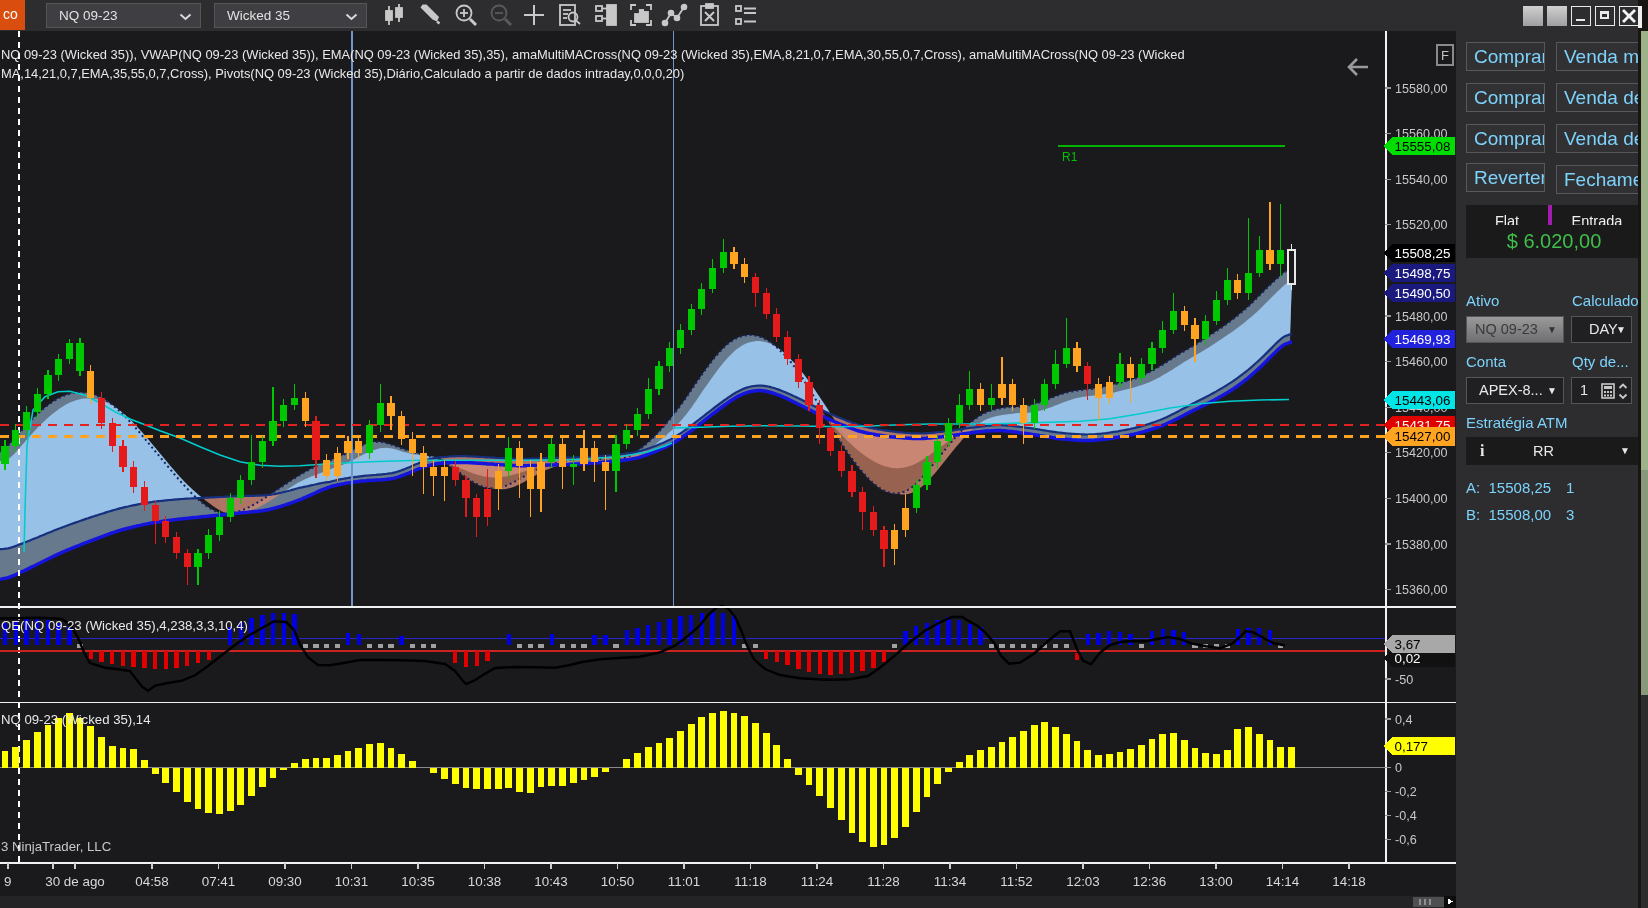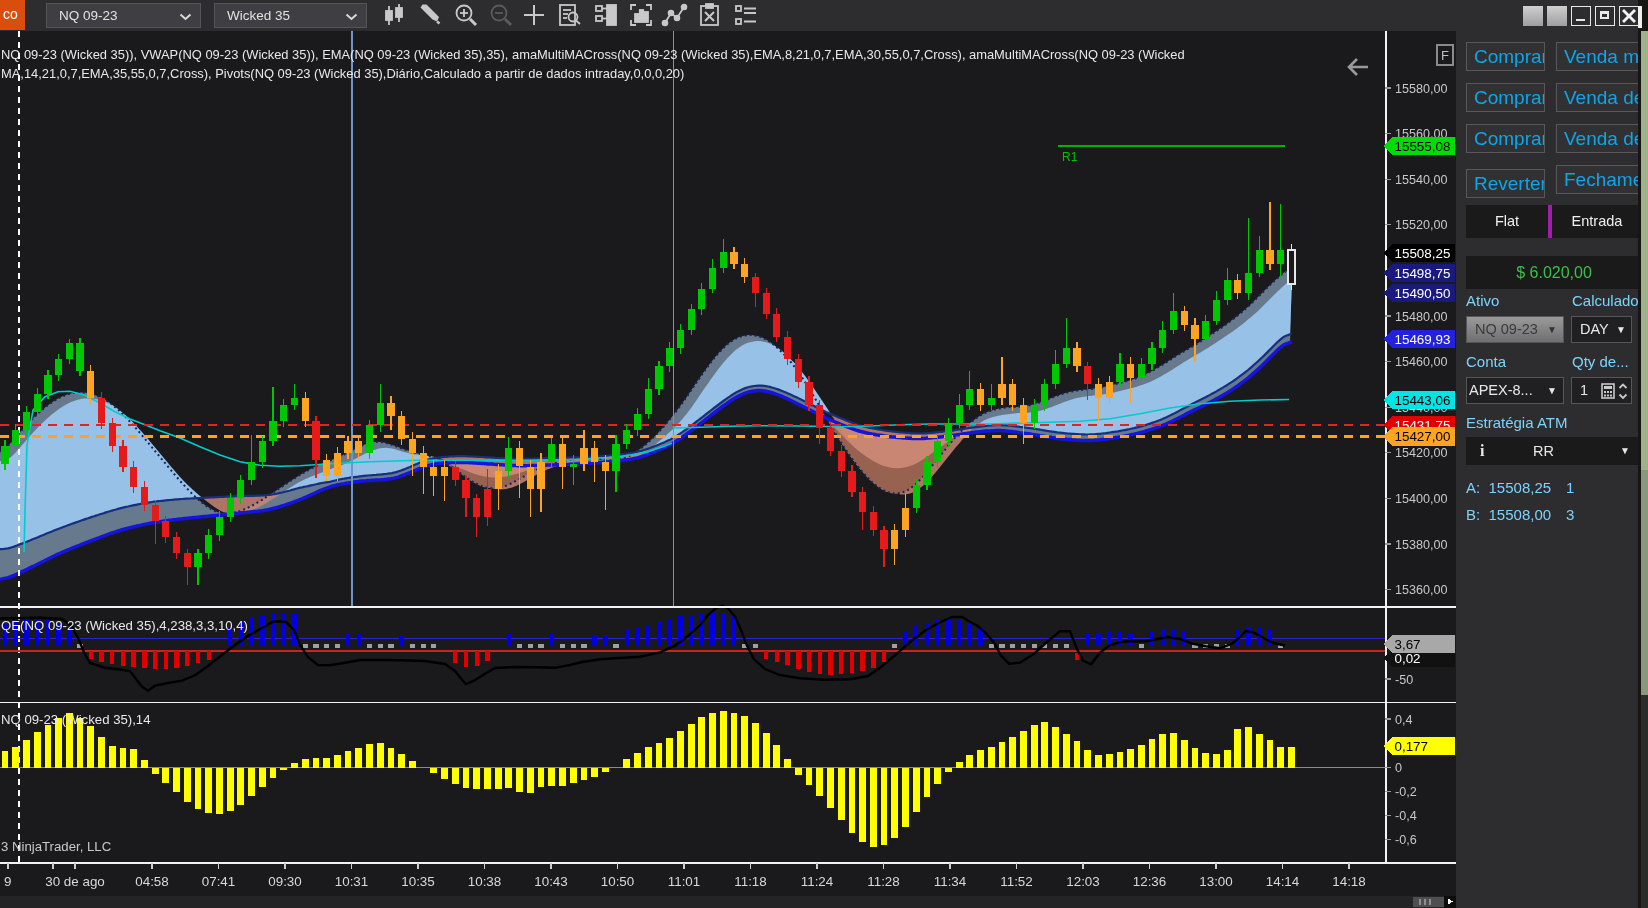--- a/index.html
+++ b/index.html
@@ -1,20 +1,20 @@
 <!DOCTYPE html>
 <html><head><meta charset="utf-8"><style>
 *{margin:0;padding:0;box-sizing:border-box;font-family:"Liberation Sans",sans-serif}
 html,body{width:1648px;height:908px;overflow:hidden;background:#2d2d30}
 #stage{position:relative;width:1648px;height:676px;background:#2d2d30}
 #chartbg{position:absolute;left:0;top:31px;width:1456px;height:877px;background:#1a1a1c}
 .dd{position:absolute;top:3px;height:25px;background:#3f3f43;border:1px solid #555;color:#e2e2e2;font-size:13.5px;line-height:23px;padding-left:12px}
 .dd .ch{position:absolute;right:8px;top:0;color:#ddd;font-size:11px}
 .wb{position:absolute;top:6px;width:19.5px;height:20px}
-.btn{position:absolute;background:#313134;border:1px solid #58585c;color:#0ea5e9;font-size:19px;line-height:27px;padding-left:7px;white-space:nowrap;overflow:hidden;height:29px}
+.btn{position:absolute;background:#313134;border:1px solid #58585c;color:#7dd3fc;font-size:19px;line-height:27px;padding-left:7px;white-space:nowrap;overflow:hidden;height:29px}
 .lbl{position:absolute;color:#7dd3fc;font-size:15px;white-space:nowrap}
 .fe{position:absolute;background:#1a1a1b;color:#f0f0f0;font-size:14.5px;text-align:center}
 .dd2{position:absolute;background:#202023;border:1px solid #55555a;color:#e8e8e8;font-size:14.5px}
 </style></head><body>
 <div id="stage">
 <div id="chartbg"></div>
 
 <div style="position:absolute;left:0;top:0;width:1648px;height:31px;background:#2d2d30"></div>
 <div style="position:absolute;left:0;top:0;width:25px;height:30px;background:#d94e0e;color:#fff;font-size:14px;line-height:29px;padding-left:3px">co</div>
 <div class="dd" style="left:46px;width:155px">NQ 09-23<svg class="ch" style="top:9px" width="13" height="8">
@@ -753,32 +753,32 @@
 <polygon points="1448,898.5 1453,901.5 1448,904.5" fill="#ffffff"></polygon>
 </svg>
 
 <div style="position:absolute;left:1456px;top:31px;width:182px;height:877px;background:#2d2d30;overflow:hidden">
  <div class="btn" style="left:10px;top:11px;width:79px">Comprar</div>
  <div class="btn" style="left:100px;top:11px;width:95px">Venda mer</div>
  <div class="btn" style="left:10px;top:52px;width:79px">Comprar</div>
  <div class="btn" style="left:100px;top:52px;width:95px">Venda des</div>
  <div class="btn" style="left:10px;top:93px;width:79px">Comprar</div>
  <div class="btn" style="left:100px;top:93px;width:95px">Venda des</div>
- <div class="btn" style="left:10px;top:138px;width:79px">Reverter</div>
+ <div class="btn" style="left:10px;top:132px;width:79px">Reverter</div>
  <div class="btn" style="left:100px;top:134px;width:95px">Fechamen</div>
  <div class="fe" style="left:10px;top:174px;width:86px;height:33px;line-height:33px;border-right:4px solid #a21caf">Flat</div>
  <div class="fe" style="left:96px;top:174px;width:90px;height:33px;line-height:33px">Entrada</div>
- <div class="fe" style="left:10px;top:225px;width:176px;height:33px;line-height:33px;color:#3fbf4a;font-size:16px">$ 6.020,00</div>
+ <div class="fe" style="left:10px;top:194px;width:176px;height:33px;line-height:33px;color:#3fbf4a;font-size:20px">$ 6.020,00</div>
  <div class="lbl" style="left:10px;top:261px">Ativo</div>
  <div class="lbl" style="left:116px;top:261px">Calculado</div>
  <div class="dd2" style="left:10px;top:285px;width:98px;height:27px;background:linear-gradient(180deg,#9a9a9a,#6f6f72);color:#3a3a3a;line-height:25px;padding-left:8px">NQ 09-23<span style="position:absolute;right:6px;font-size:10px;color:#333">▼</span></div>
- <div class="dd2" style="left:115px;top:285px;width:61px;height:27px;line-height:25px;padding-left:8px">DAY<span style="position:absolute;right:5px;font-size:10px">▼</span></div>
+ <div class="dd2" style="left:115px;top:285px;width:61px;height:27px;line-height:25px;padding-left:17px">DAY<span style="position:absolute;right:5px;font-size:10px">▼</span></div>
  <div class="lbl" style="left:10px;top:322px">Conta</div>
  <div class="lbl" style="left:116px;top:322px">Qty de...</div>
- <div class="dd2" style="left:10px;top:346px;width:98px;height:27px;line-height:25px;padding-left:2px">APEX-8...<span style="position:absolute;right:6px;font-size:10px">▼</span></div>
+ <div class="dd2" style="left:10px;top:346px;width:98px;height:27px;line-height:25px;padding-left:12px">APEX-8...<span style="position:absolute;right:6px;font-size:10px">▼</span></div>
  <div class="dd2" style="left:115px;top:346px;width:61px;height:27px;line-height:25px;padding-left:8px">1
    <svg style="position:absolute;right:16px;top:5px" width="14" height="16">
           <rect x="1" y="1" width="12" height="14" fill="none" stroke="#c8c8c8" stroke-width="1.6"></rect>
           <rect x="3" y="3" width="8" height="3" fill="#c8c8c8"></rect>
           <g fill="#c8c8c8">
             <rect x="3" y="8" width="2" height="2"></rect>
             <rect x="6" y="8" width="2" height="2"></rect>
             <rect x="9" y="8" width="2" height="2"></rect>
             <rect x="3" y="11.5" width="2" height="2"></rect>
             <rect x="6" y="11.5" width="2" height="2"></rect>

